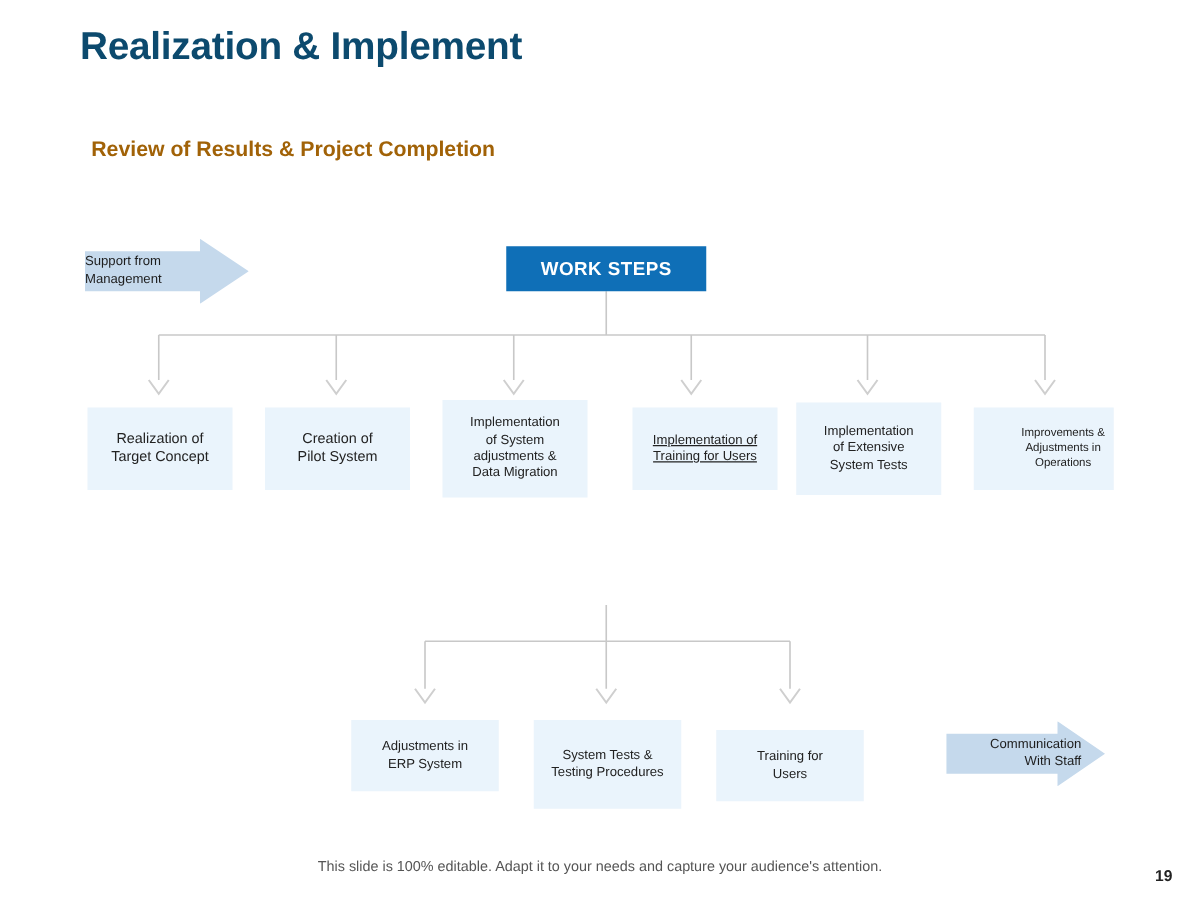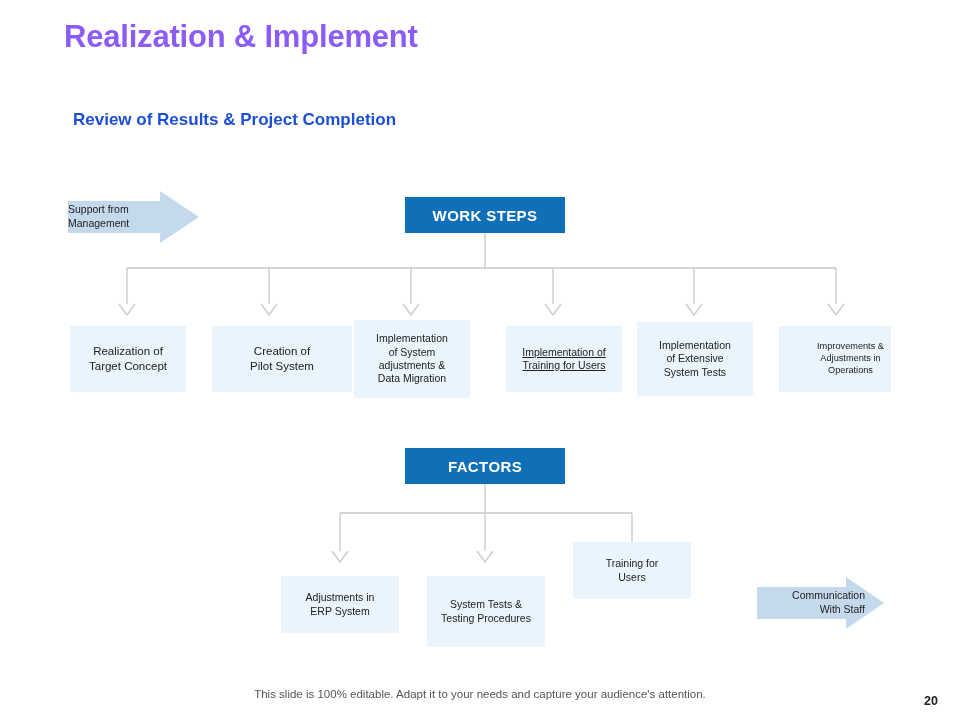--- a/index.html
+++ b/index.html
@@ -20,30 +20,30 @@
   }
 
   
   .slide-title {
     position: absolute;
     left: 64px;
     top: 19px;
     font-size: 31px;
     font-weight: bold;
     letter-spacing: -0.2px;
-    color: #8b5cf6;
+    color: #0c4a6e;
     white-space: nowrap;
   }
   .slide-subtitle {
     position: absolute;
     left: 73px;
     top: 110px;
     font-size: 17px;
     font-weight: bold;
-    color: #1d4ed8;
+    color: #a16207;
     white-space: nowrap;
   }
 
   
   .pill {
     position: absolute;
     display: flex;
     align-items: center;
     justify-content: center;
     background: #0f6fb7;
@@ -206,50 +206,47 @@
     <span class="ba-label">Support from
 Management</span>
   </div>
 
   <div class="pill" id="work-steps-pill">
     <span>WORK STEPS</span>
   </div>
 
   <div class="node-box fs-12" style="left:70px; top:326px; width:116px; height:66px;">Realization of
 Target Concept</div>
-  <div class="node-box fs-12" style="left:212px; top:326px; width:140px; height:66px;">Creation of
+  <div class="node-box fs-12" style="left:212px; top:326px; width:116px; height:66px;">Creation of
 Pilot System</div>
   <div class="node-box fs-11" style="left:354px; top:320px; width:116px; height:78px;">Implementation
 of System
 adjustments &amp;
 Data Migration</div>
   <div class="node-box fs-11" style="left:506px; top:326px; width:116px; height:66px;text-decoration:underline;">Implementation of
 Training for Users</div>
   <div class="node-box fs-11" style="left:637px; top:322px; width:116px; height:74px;">Implementation
 of Extensive
 System Tests</div>
   <div class="node-box fs-9" style="left:779px; top:326px; width:112px; height:66px;">Improvements &amp;
 Adjustments in
 Operations</div>
 
-  <div class="pill" id="factors-pill">
-    <span>FACTORS</span>
-  </div>
 
   <div class="node-box fs-11" style="left:281px; top:576px; width:118px; height:57px;">Adjustments in
 ERP System</div>
   <div class="node-box fs-11" style="left:427px; top:576px; width:118px; height:71px;">System Tests &amp;
 Testing Procedures</div>
-  <div class="node-box fs-11" style="left:573px; top:542px; width:118px; height:57px;">Training for
+  <div class="node-box fs-11" style="left:573px; top:584px; width:118px; height:57px;">Training for
 Users</div>
 
   <div class="banner-arrow" id="communication-arrow">
     <svg class="ba-shape" viewBox="0 0 127 52" preserveAspectRatio="none" xmlns="http://www.w3.org/2000/svg">
       <polygon points="0,10 89,10 89,0 127,26 89,52 89,42 0,42" fill="#c5d9ec"></polygon>
     </svg>
     <span class="ba-label">Communication
 With Staff</span>
   </div>
 
   <div class="footer-note">This slide is 100% editable. Adapt it to your needs and capture your audience's attention.</div>
-  <div class="page-number">20</div>
+  <div class="page-number">19</div>
 
 </div>
 
 </body></html>

